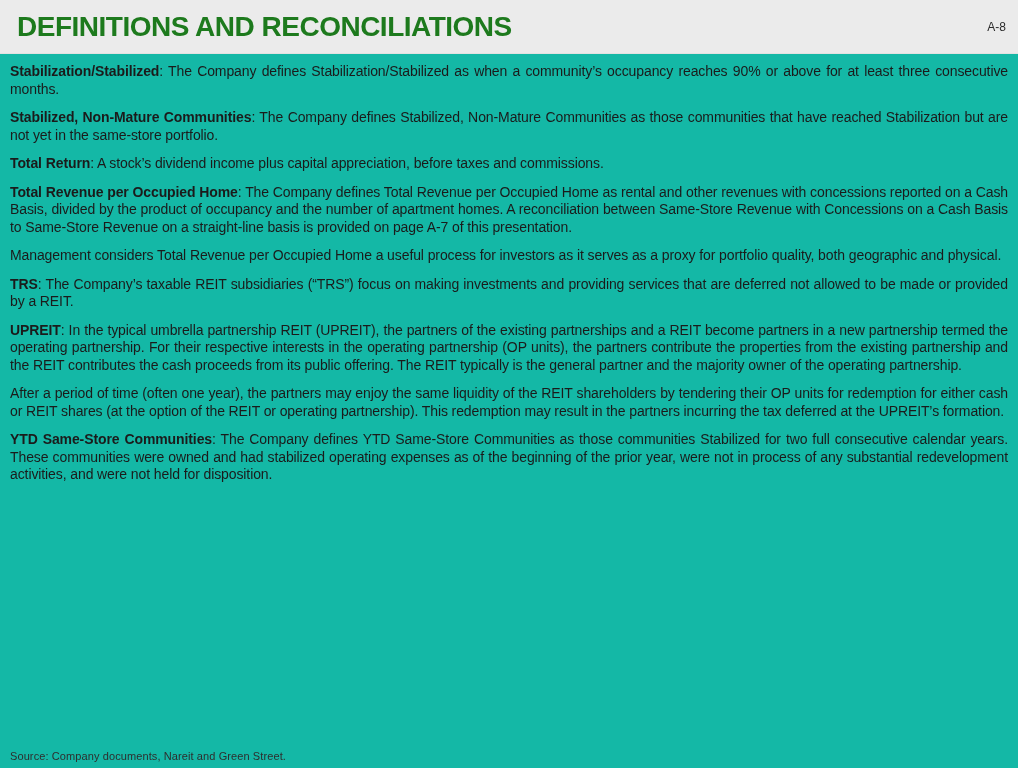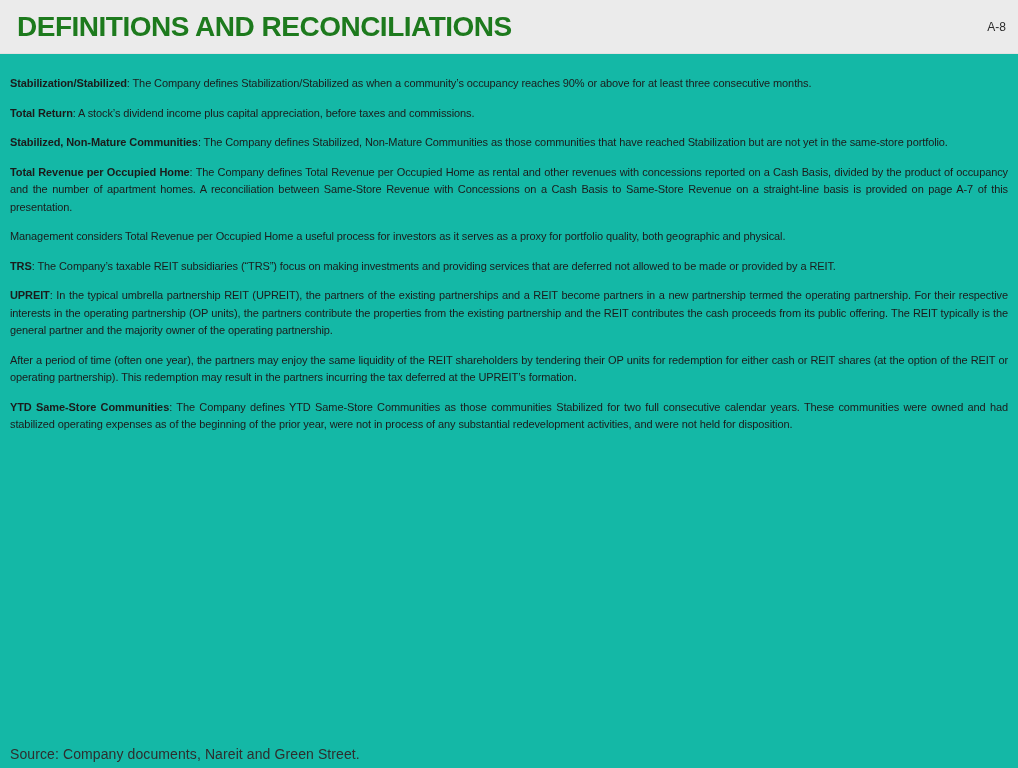--- a/index.html
+++ b/index.html
@@ -38,54 +38,54 @@
     font-size: 12px;
     color: #2b2b2b;
   }
   .content {
     position: absolute;
     top: 63px;
     left: 10px;
     right: 10px;
   }
   .para {
-    margin: 12px 0 11px 0;
-    font-size: 11px;
+    margin: 0 0 11px 0;
+    font-size: 14px;
     line-height: 17.5px;
     letter-spacing: -0.1px;
     text-align: justify;
     color: #1b1b1b;
   }
   .term {
     font-weight: bold;
   }
   .source {
     position: absolute;
     left: 10px;
     bottom: 6px;
-    font-size: 14px;
+    font-size: 11px;
     color: #2e2e2e;
     letter-spacing: 0.1px;
     text-align: right;
   }
 </style>
 </head>
 <body>
 
 <div class="slide">
 
   <header class="slide-header" style="background: rgb(235, 235, 235);">
     <h1 class="title" style="color: rgb(29, 122, 29);">DEFINITIONS AND RECONCILIATIONS</h1>
     <div class="page-num">A-8</div>
   </header>
 
   <main class="content">
     <p class="para"><b class="term">Stabilization/Stabilized</b><span>: The Company defines Stabilization/Stabilized as when a community’s occupancy reaches 90% or above for at least three consecutive months.</span></p>
+    <p class="para"><b class="term">Stabilized, Non-Mature Communities</b><span>: The Company defines Stabilized, Non-Mature Communities as those communities that have reached Stabilization but are not yet in the same-store portfolio.</span></p>
     <p class="para"><b class="term">Total Return</b><span>: A stock’s dividend income plus capital appreciation, before taxes and commissions.</span></p>
-    <p class="para"><b class="term">Stabilized, Non-Mature Communities</b><span>: The Company defines Stabilized, Non-Mature Communities as those communities that have reached Stabilization but are not yet in the same-store portfolio.</span></p>
     <p class="para"><b class="term">Total Revenue per Occupied Home</b><span>: The Company defines Total Revenue per Occupied Home as rental and other revenues with concessions reported on a Cash Basis, divided by the product of occupancy and the number of apartment homes. A reconciliation between Same-Store Revenue with Concessions on a Cash Basis to Same-Store Revenue on a straight-line basis is provided on page A-7 of this presentation.</span></p>
     <p class="para"><b class="term"></b><span>Management considers Total Revenue per Occupied Home a useful process for investors as it serves as a proxy for portfolio quality, both geographic and physical.</span></p>
     <p class="para"><b class="term">TRS</b><span>: The Company’s taxable REIT subsidiaries (“TRS”) focus on making investments and providing services that are deferred not allowed to be made or provided by a REIT.</span></p>
     <p class="para"><b class="term">UPREIT</b><span>: In the typical umbrella partnership REIT (UPREIT), the partners of the existing partnerships and a REIT become partners in a new partnership termed the operating partnership. For their respective interests in the operating partnership (OP units), the partners contribute the properties from the existing partnership and the REIT contributes the cash proceeds from its public offering. The REIT typically is the general partner and the majority owner of the operating partnership.</span></p>
     <p class="para"><b class="term"></b><span>After a period of time (often one year), the partners may enjoy the same liquidity of the REIT shareholders by tendering their OP units for redemption for either cash or REIT shares (at the option of the REIT or operating partnership). This redemption may result in the partners incurring the tax deferred at the UPREIT’s formation.</span></p>
     <p class="para"><b class="term">YTD Same-Store Communities</b><span>: The Company defines YTD Same-Store Communities as those communities Stabilized for two full consecutive calendar years.  These communities were owned and had stabilized operating expenses as of the beginning of the prior year, were not in process of any substantial redevelopment activities, and were not held for disposition.</span></p>
   </main>
 
   <div class="source">Source: Company documents, Nareit and Green Street.</div>
 

